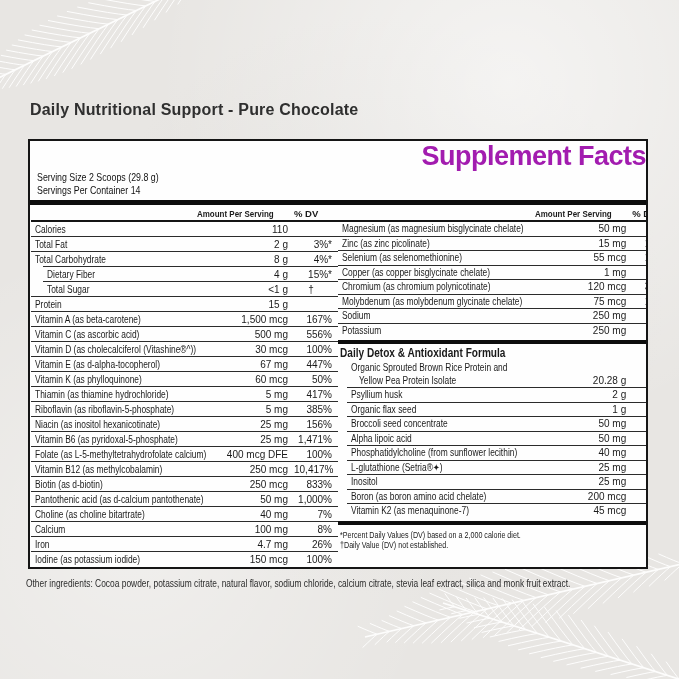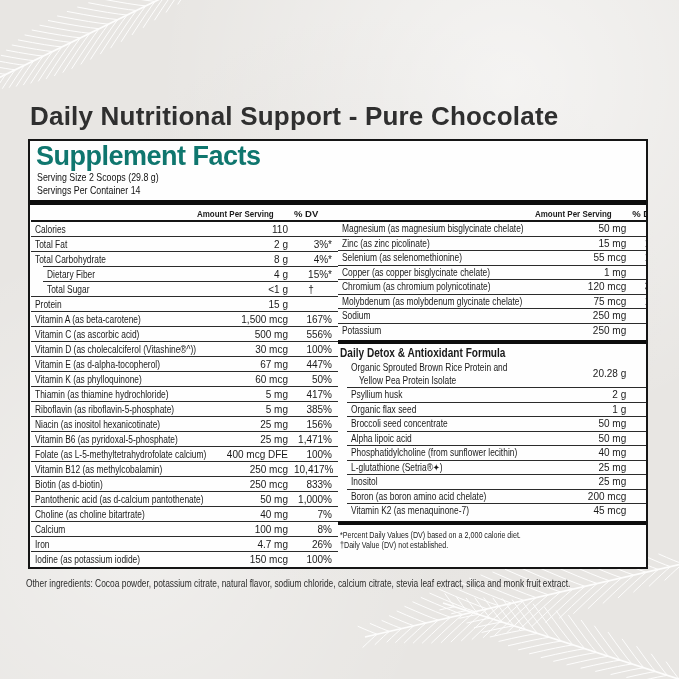--- a/index.html
+++ b/index.html
@@ -12,50 +12,50 @@
       #e8e6e3;
     font-family:"Liberation Sans", sans-serif;
     color:#1a1a1a;
   }
   .fern { position:absolute; opacity:.92; pointer-events:none; }
   #fern-tl { left:-34px; top:-34px; }
   #fern-br { right:-24px; bottom:-14px; }
 
   .page-title {
     position:absolute; left:30px; top:101px;
-    font-size:26px; font-weight:bold; color:#2f2f2f; letter-spacing:.2px;
+    font-size:16px; font-weight:bold; color:#2f2f2f; letter-spacing:.2px;
   }
 
   .panel {
     position:absolute; left:28px; top:139px; width:620px; height:430px;
     background:#fefefe; border:2px solid #151515; box-sizing:border-box;
     display:flex; flex-direction:column; overflow:hidden;
   }
   .sf-heading {
     font-size:27px; font-weight:bold; letter-spacing:-.5px;
-    margin:1px 0 0 6px; line-height:29px; color:#0f766e;
+    margin:1px 0 0 6px; line-height:29px; color:#a21caf;text-align:right;
   }
   .serving { font-size:10.5px; line-height:13px; margin-left:7px; color:#111; }
   .bar-thick-top { height:5px; background:#0d0d0d; margin-top:3px; }
 
   .cols { flex:1; display:flex; align-items:stretch; min-height:0; }
   .vdiv { width:2px; background:#151515; }
   .col { box-sizing:border-box; }
   .col-left  { width:308px; padding:0 0 0 1px; }
   .col-right { flex:1; display:flex; flex-direction:column; }
 
   .thead {
     display:flex; align-items:center; height:13px; padding-top:2px;
     border-bottom:2px solid #141414; font-weight:bold; font-size:9.5px;
   }
   .thead .sp { flex:1; }
   .thead .amt-h { text-align:right; padding-right:6px; white-space:nowrap; }
   .thead .dv-h  { width:44px; text-align:left; padding-right:4px; box-sizing:border-box; }
 
-  .row { display:flex; align-items:center; border-top:1px solid #2b2b2b;
+  .row { display:flex; align-items:flex-end; border-top:1px solid #2b2b2b;
          line-height:13px; padding-top:1px; font-size:10px; }
   .rows .row:first-child { border-top:none; }
   .col-right .row { line-height:12.5px; }
   .row.sub { margin-left:12px; }
   .col-right .row.sub { margin-left:9px; }
   .cell.nm { flex:1; min-width:0; padding-left:4px; white-space:nowrap; overflow:visible; }
   .cell.amt { width:84px; text-align:right; padding-right:6px; box-sizing:border-box; white-space:nowrap; }
   .col-right .cell.amt { width:74px; }
   .cell.dv { width:44px; text-align:right; padding-right:6px; box-sizing:border-box; }
   .cell.dv.dag { text-align:center; padding-right:10px; }

